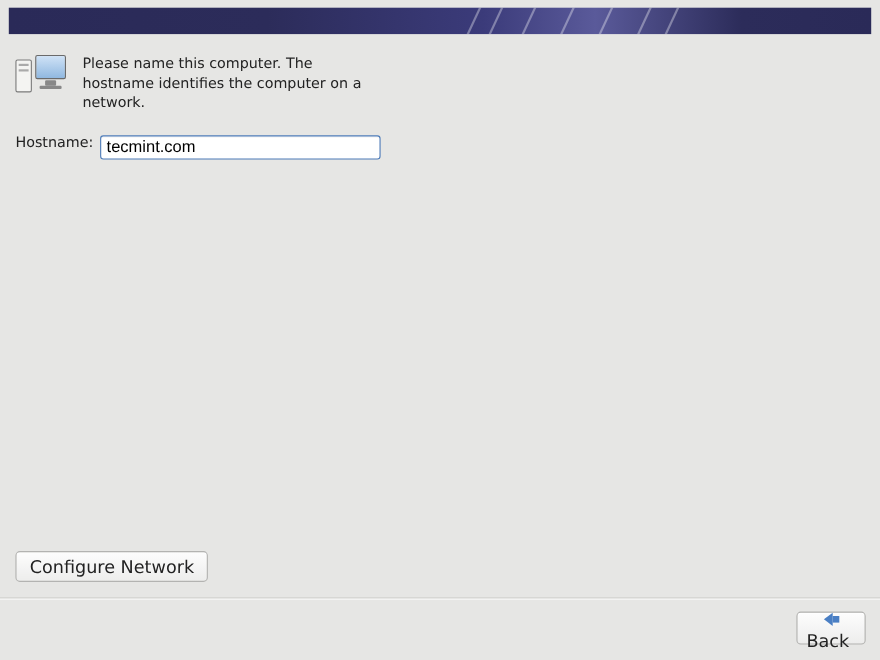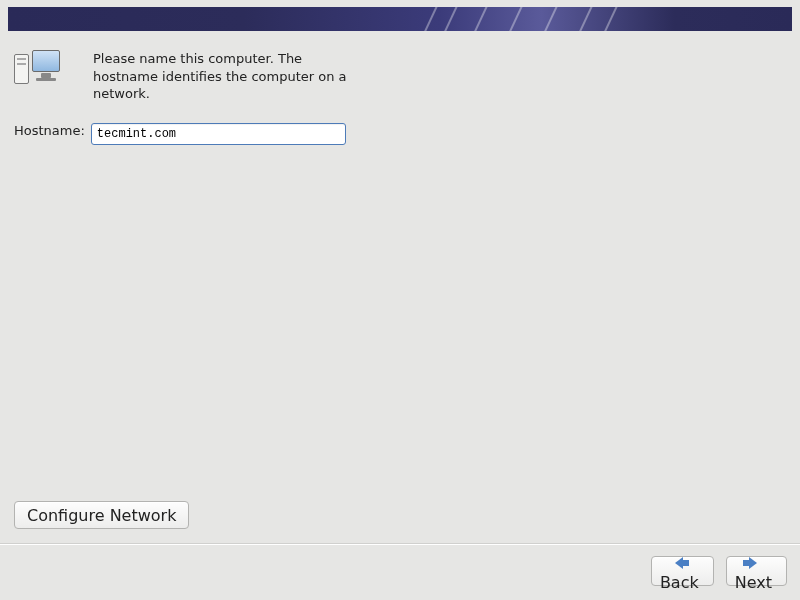--- a/index.html
+++ b/index.html
@@ -32,21 +32,21 @@
     }
     .content {
       position: absolute;
       top: 48px;
       left: 14px;
       right: 14px;
     }
     .intro-row {
       display: flex;
       align-items: flex-start;
-      gap: 29px;
+      gap: 11px;
     }
     .computer-icon {
       width: 50px;
       height: 42px;
       position: relative;
       flex: 0 0 50px;
     }
     .tower {
       position: absolute;
       left: 0;
@@ -104,22 +104,22 @@
       margin-top: 20px;
       display: flex;
       align-items: flex-start;
       gap: 6px;
     }
     .hostname-label { white-space: nowrap; }
     .hostname-input {
       width: 255px;
       height: 22px;
       padding: 1px 5px;
-      font-size: 12px;
-      font-family: Liberation Mono, monospace;
+      font-size: 15px;
+      font-family: Liberation Sans, sans-serif;
       border: 1px solid #4d7bb8;
       border-radius: 3px;
       background: #fff;
       outline: none;
       box-shadow: inset 0 1px 1px rgba(0,0,0,0.06);
     }
     .configure-btn {
       position: absolute;
       left: 14px;
       top: 501px;
@@ -237,19 +237,13 @@
 
 <div class="footer-sep"></div>
 
 <div class="nav-buttons">
   <button class="btn nav-btn">
     <span class="arrow-wrap">
         <span class="arrow-left"></span>
       </span>
     <span>Back</span>
   </button>
-  <button class="btn nav-btn">
-    <span class="arrow-wrap">
-        <span class="arrow-right"></span>
-      </span>
-    <span>Next</span>
-  </button>
 </div>
 
 </body></html>

